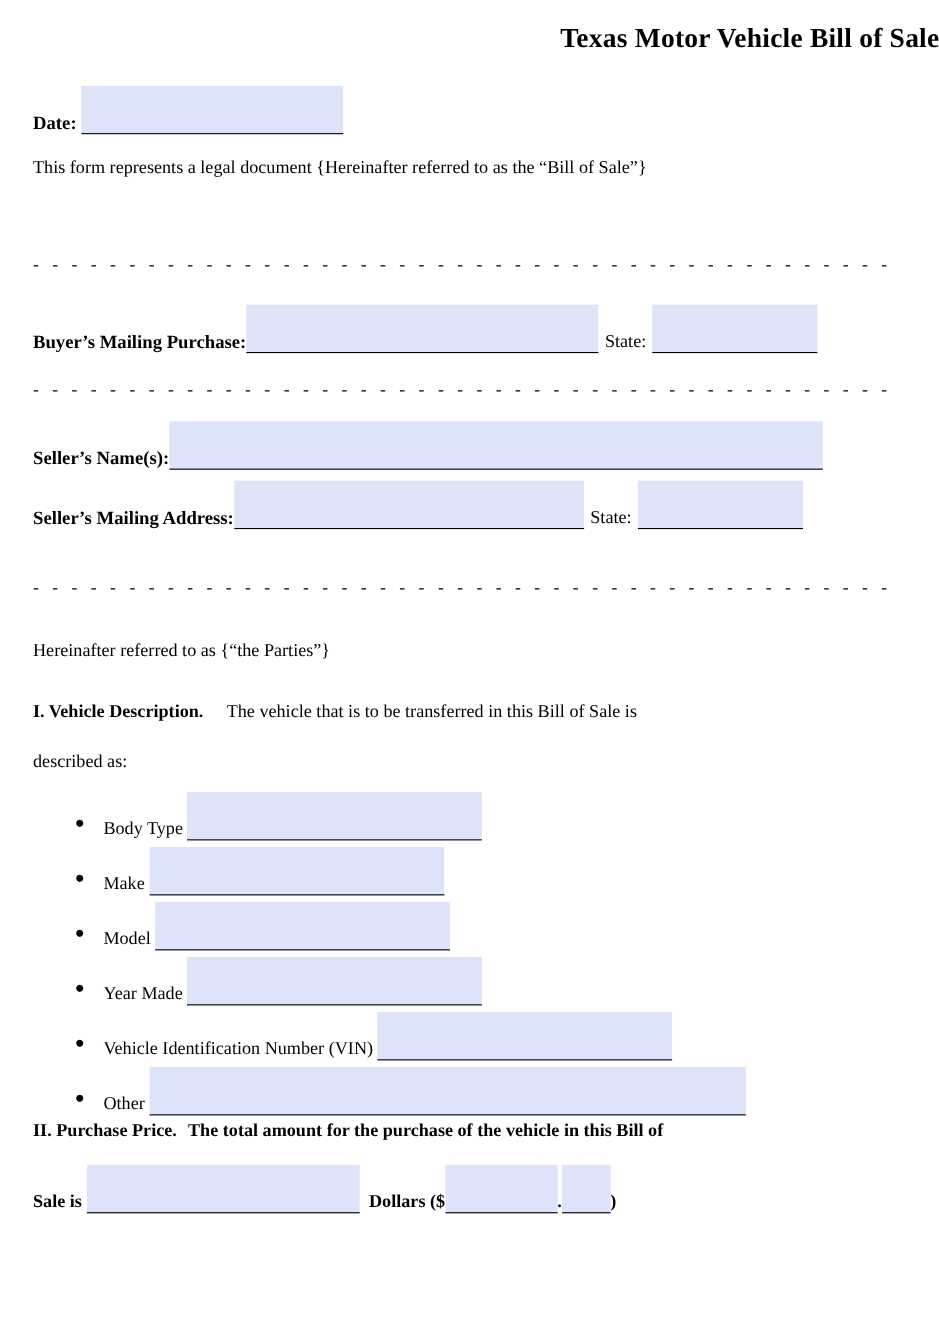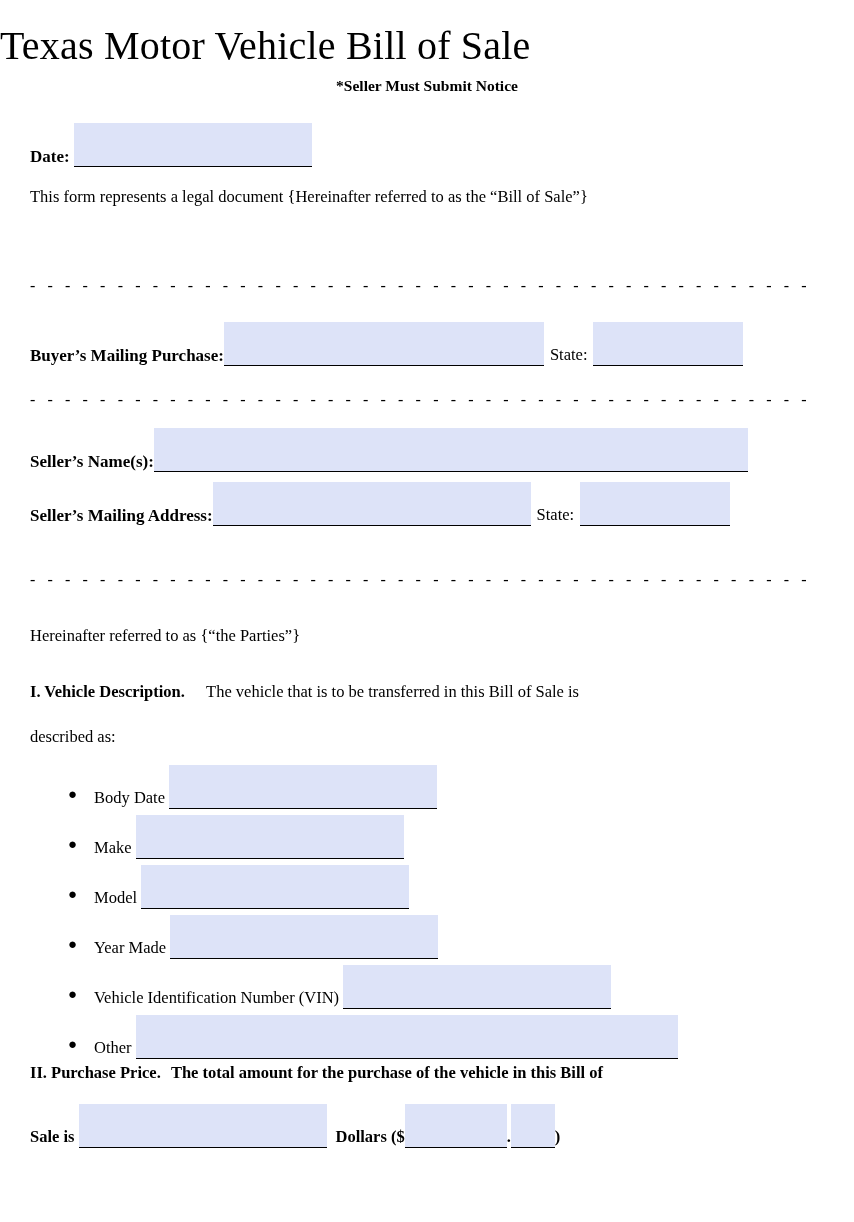--- a/index.html
+++ b/index.html
@@ -16,23 +16,23 @@
     overflow: hidden;
   }
   .page {
     position: relative;
     width: 854px;
     height: 1222px;
     padding: 0;
     box-sizing: border-box;
   }
   .title {
-    text-align: left;
-    font-size: 40px;
-    font-weight: normal;
+    text-align: right;
+    font-size: 25px;
+    font-weight: bold;
     letter-spacing: 0.2px;
     margin: 22px 0 0 0;
     font-family: "Liberation Serif", serif;
   }
   .subtitle {
     text-align: center;
     font-size: 15.5px;
     font-weight: bold;
     margin: 8px 0 0 0;
   }
@@ -116,21 +116,20 @@
     font-weight: bold;
     font-size: 16.5px;
   }
 </style>
 </head>
 <body>
 
 <div class="page">
 
   <h1 class="title">Texas Motor Vehicle Bill of Sale</h1>
-  <div class="subtitle">*Seller Must Submit Notice</div>
 
   <div class="body-area">
 
     <div class="row" style="height:44px;">
       <span class="lbl-bold">Date:</span>
       <span class="field tall" style="width:238px; margin-left:4px;"></span>
     </div>
 
     <div class="spacer-24"></div>
 
@@ -195,21 +194,21 @@
 
     <div class="spacer-28"></div>
 
     <div class="para">described as:</div>
 
     <div class="spacer-12"></div>
 
     <ul class="vehicle-list">
       <li>
         <span class="bullet">●</span>
-        <span class="item-label">Body Date</span>
+        <span class="item-label">Body Type</span>
         <span class="field tall" style="width:268px; margin-left:4px;"></span>
       </li>
       <li>
         <span class="bullet">●</span>
         <span class="item-label">Make</span>
         <span class="field tall" style="width:268px; margin-left:4px;"></span>
       </li>
       <li>
         <span class="bullet">●</span>
         <span class="item-label">Model</span>

